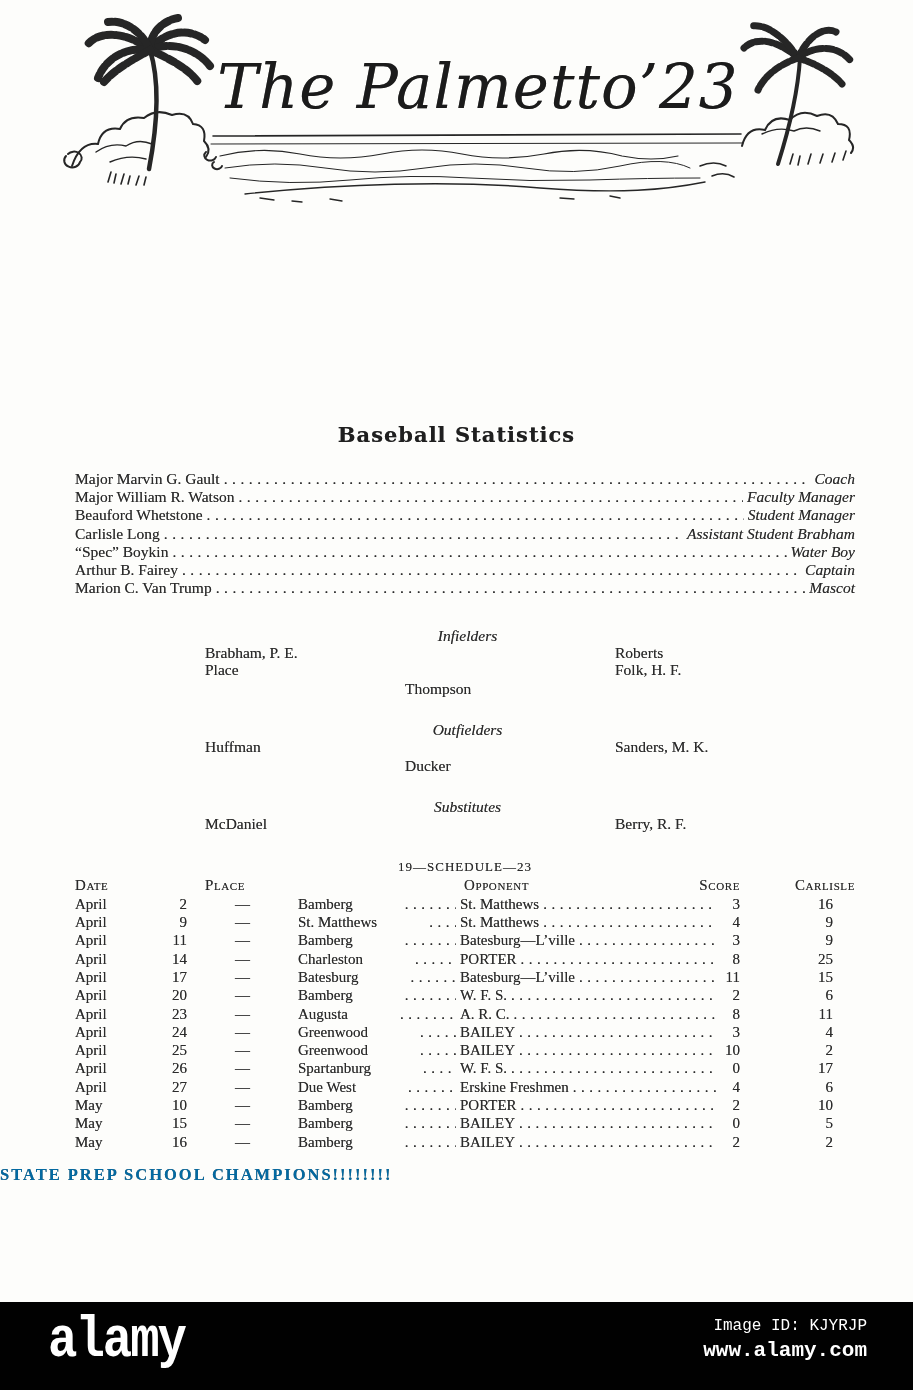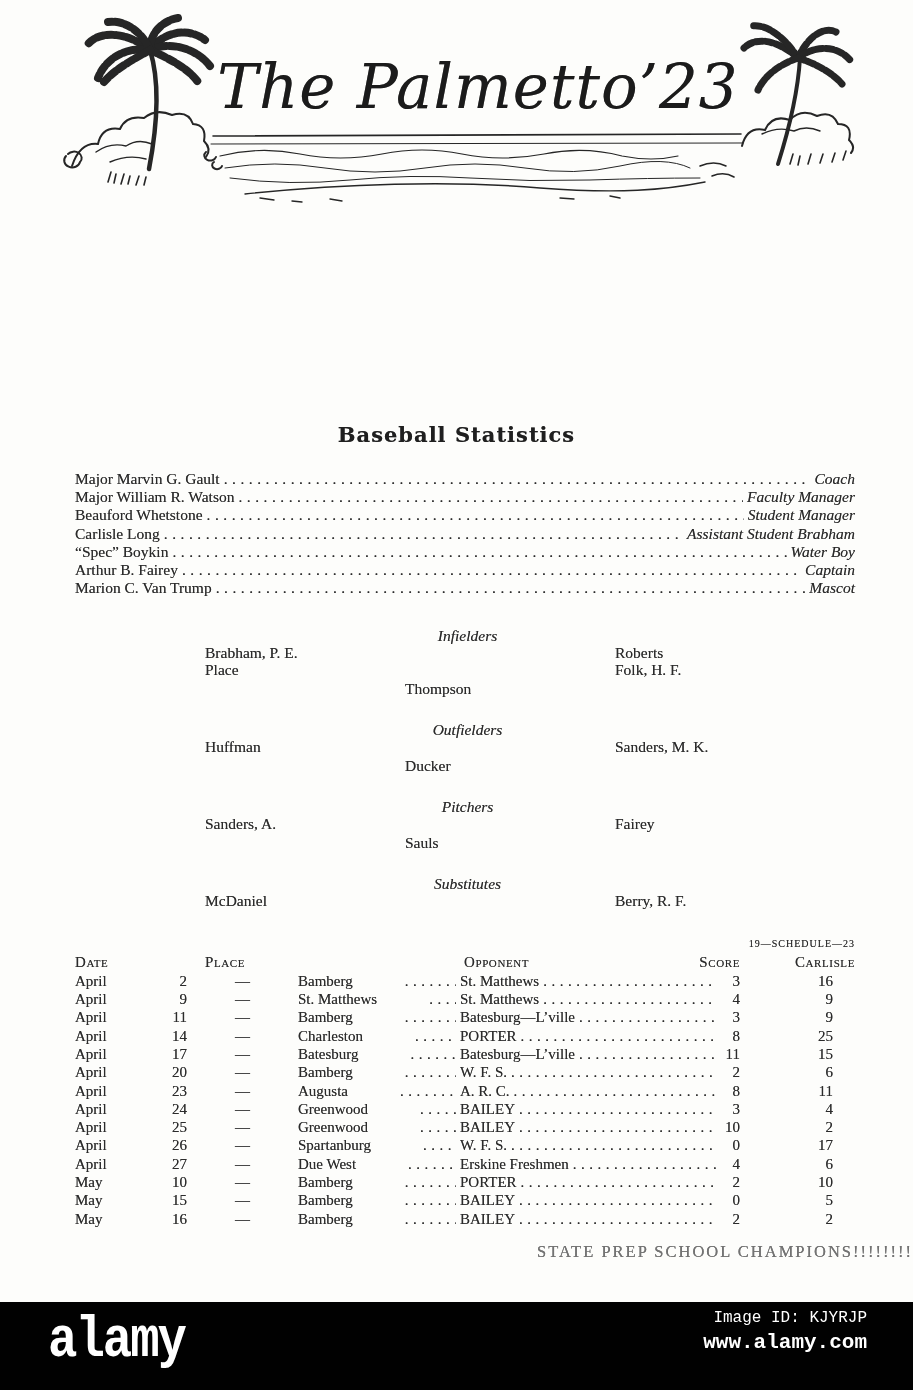--- a/index.html
+++ b/index.html
@@ -35,50 +35,50 @@
   .roster{margin:30px 0 0 205px;width:525px;font-size:15.5px;}
   .r-heading{text-align:center;font-style:italic;line-height:17px;}
   .r-row{display:flex;line-height:17px;}
   .r-left{width:180px;}
   .r-center{width:210px;margin-left:20px;}
   .r-right{flex:1;}
   .r-center-row{margin-top:2px;}
   .r-group + .r-group{margin-top:24px;}
   
   .schedule{margin:26px 58px 0 75px;font-size:15px;}
-  .s-title{text-align:right;font-size:10px;line-height:18px;letter-spacing:1px;}
+  .s-title{text-align:center;font-size:13px;line-height:18px;letter-spacing:1px;}
   .s-head,.s-row{display:flex;line-height:18.3px;align-items:baseline;}
   .sc{font-variant:small-caps;letter-spacing:.6px;}
   .s-datecell{width:385px;display:flex;align-items:baseline;gap:48px;}
   .s-month{width:46px;}
   .s-day{width:18px;text-align:right;}
   .s-place{white-space:nowrap;}
   .s-opp-cell{width:280px;display:flex;align-items:baseline;}
   .h-date{width:82px;}
   .h-opp{padding-left:4px;}
   .h-score{margin-left:auto;}
   .s-score{min-width:20px;text-align:right;}
   .s-carlisle{flex:1;text-align:right;padding-right:22px;}
   .s-carl-head{flex:1;text-align:right;}
   
   .footer-line{
-    margin-top:14px;text-align:right;font-size:16.5px;font-weight:400;
-    letter-spacing:2px;color:#737373;
+    margin-top:14px;text-align:left;font-size:16.5px;font-weight:700;
+    letter-spacing:2px;color:#0369a1;
   }
   
   .alamy-bar{
     position:absolute;left:0;right:0;top:1302px;height:109px;background:#010101;
     color:#ffffff;font-family:Liberation Mono, monospace;
   }
   .alamy-bar *{text-shadow:none;}
   .alamy-logo{
     position:absolute;left:48px;top:6px;font-size:49px;font-weight:700;
     letter-spacing:-2px;transform:scaleY(1.18);transform-origin:top;
   }
-  .bar-right{position:absolute;right:46px;top:6px;text-align:right;}
+  .bar-right{position:absolute;right:46px;top:14px;text-align:right;}
   .bar-id{font-size:16px;line-height:20px;}
   .bar-url{font-size:21px;font-weight:700;line-height:26px;margin-top:2px;}
 </style>
 </head>
 <body>
 
 <div class="page">
 
   <svg class="masthead" width="913" height="200" viewBox="0 0 913 200" xmlns="http://www.w3.org/2000/svg">
 
@@ -211,33 +211,20 @@
         <span class="r-center"></span>
         <span class="r-right">Sanders, M. K.</span>
       </div>
       <div class="r-row r-center-row">
         <span class="r-left"></span>
         <span class="r-center">Ducker</span>
         <span class="r-right"></span>
       </div>
     </div>
     <div class="r-group">
-      <div class="r-heading">Pitchers</div>
-      <div class="r-row">
-        <span class="r-left">Sanders, A.</span>
-        <span class="r-center"></span>
-        <span class="r-right">Fairey</span>
-      </div>
-      <div class="r-row r-center-row">
-        <span class="r-left"></span>
-        <span class="r-center">Sauls</span>
-        <span class="r-right"></span>
-      </div>
-    </div>
-    <div class="r-group">
       <div class="r-heading">Substitutes</div>
       <div class="r-row">
         <span class="r-left">McDaniel</span>
         <span class="r-center"></span>
         <span class="r-right">Berry, R. F.</span>
       </div>
     </div>
   </div>
 
   <div class="schedule">

